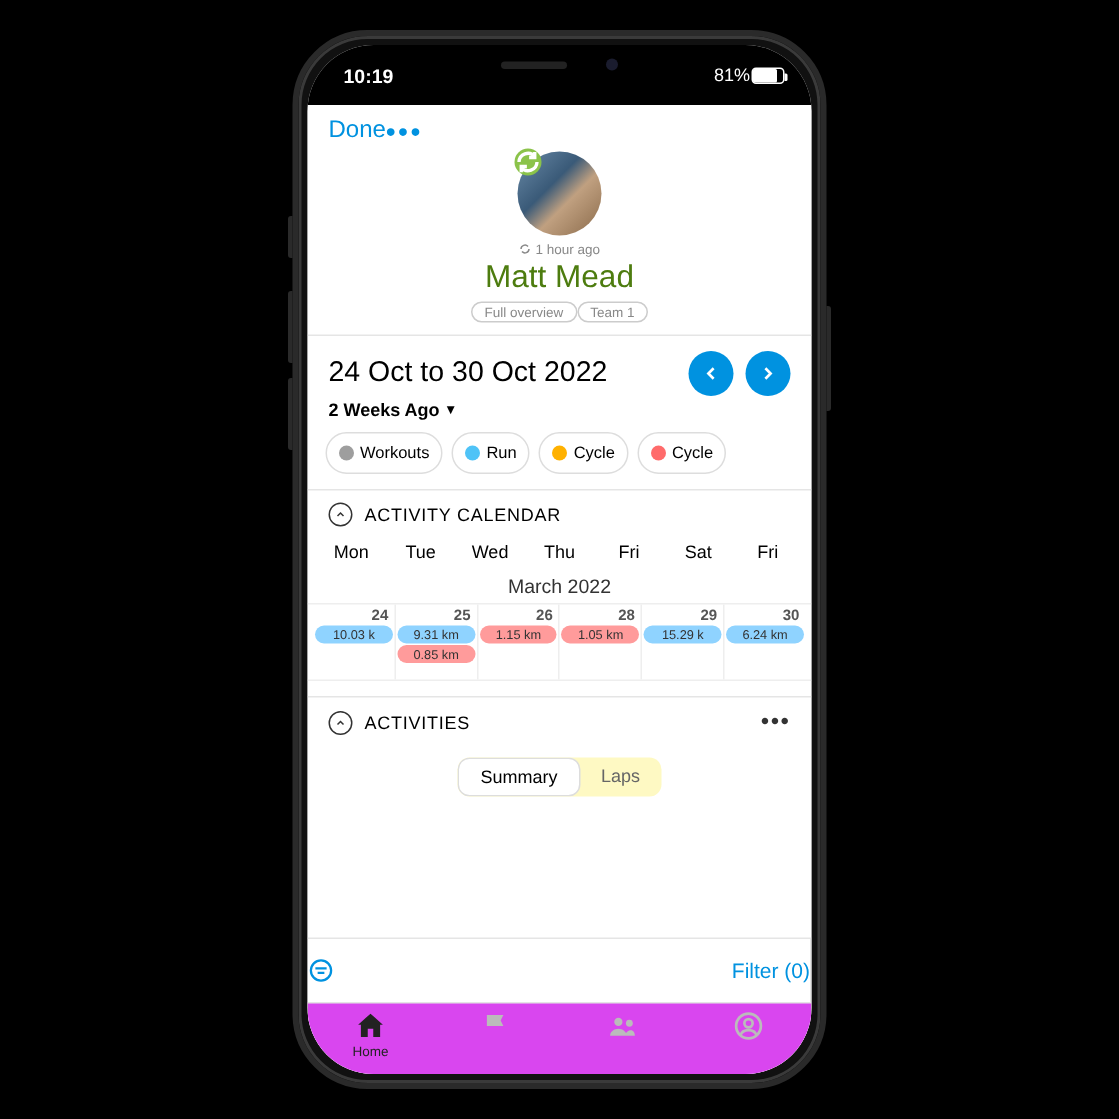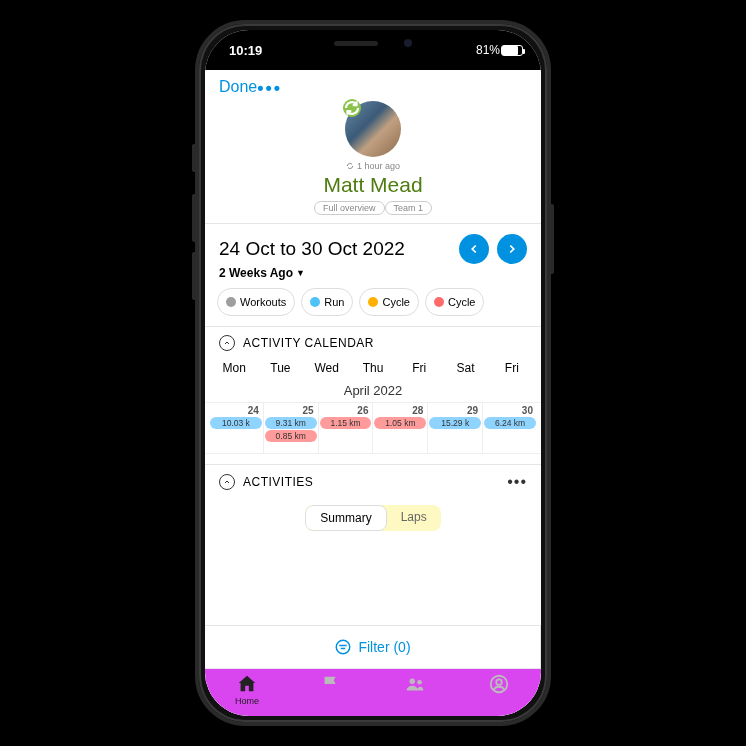--- a/index.html
+++ b/index.html
@@ -188,21 +188,21 @@
   .seg .active { background:#fff; border:1px solid #ddd; border-radius:8px; }
   .seg .inactive { color:#666; }
 
   .filter-row {
     display:flex; border-top:1px solid #e5e5e5;
   }
   .filter-cell {
     flex:1; display:flex; align-items:center; justify-content:center; gap:6px;
     padding:12px 0; color:#0092e0; font-size:14px;
   }
-  .filter-cell:first-child { border-right:1px solid #e5e5e5; }
+  .filter-cell:first-child { border-right:1px solid #e5e5e5;justify-content:space-between; }
   .filter-ico { width:18px; height:18px; }
 
   .tabbar {
     display:flex; border-top:1px solid #e5e5e5; background:#d946ef;
     padding:4px 0 10px;
   }
   .tab {
     flex:1; display:flex; flex-direction:column; align-items:center; gap:1px;
     color:#bbb; font-size:9px;
   }
@@ -317,21 +317,21 @@
 
       <div class="weekday-row" id="weekday-row">
           <div>Mon</div>
           <div>Tue</div>
           <div>Wed</div>
           <div>Thu</div>
           <div>Fri</div>
           <div>Sat</div>
           <div>Fri</div>
         </div>
-      <div class="month-label">April 2022</div>
+      <div class="month-label">March 2022</div>
       <div class="cal-grid" id="cal-grid">
           <div class="cal-cell">
             <div class="cal-date">24</div>
             <div class="act-pill ap-blue">10.03 k</div>
           </div>
           <div class="cal-cell">
             <div class="cal-date">25</div>
             <div class="act-pill ap-blue">9.31 km</div>
             <div class="act-pill ap-red">0.85 km</div>
           </div>

